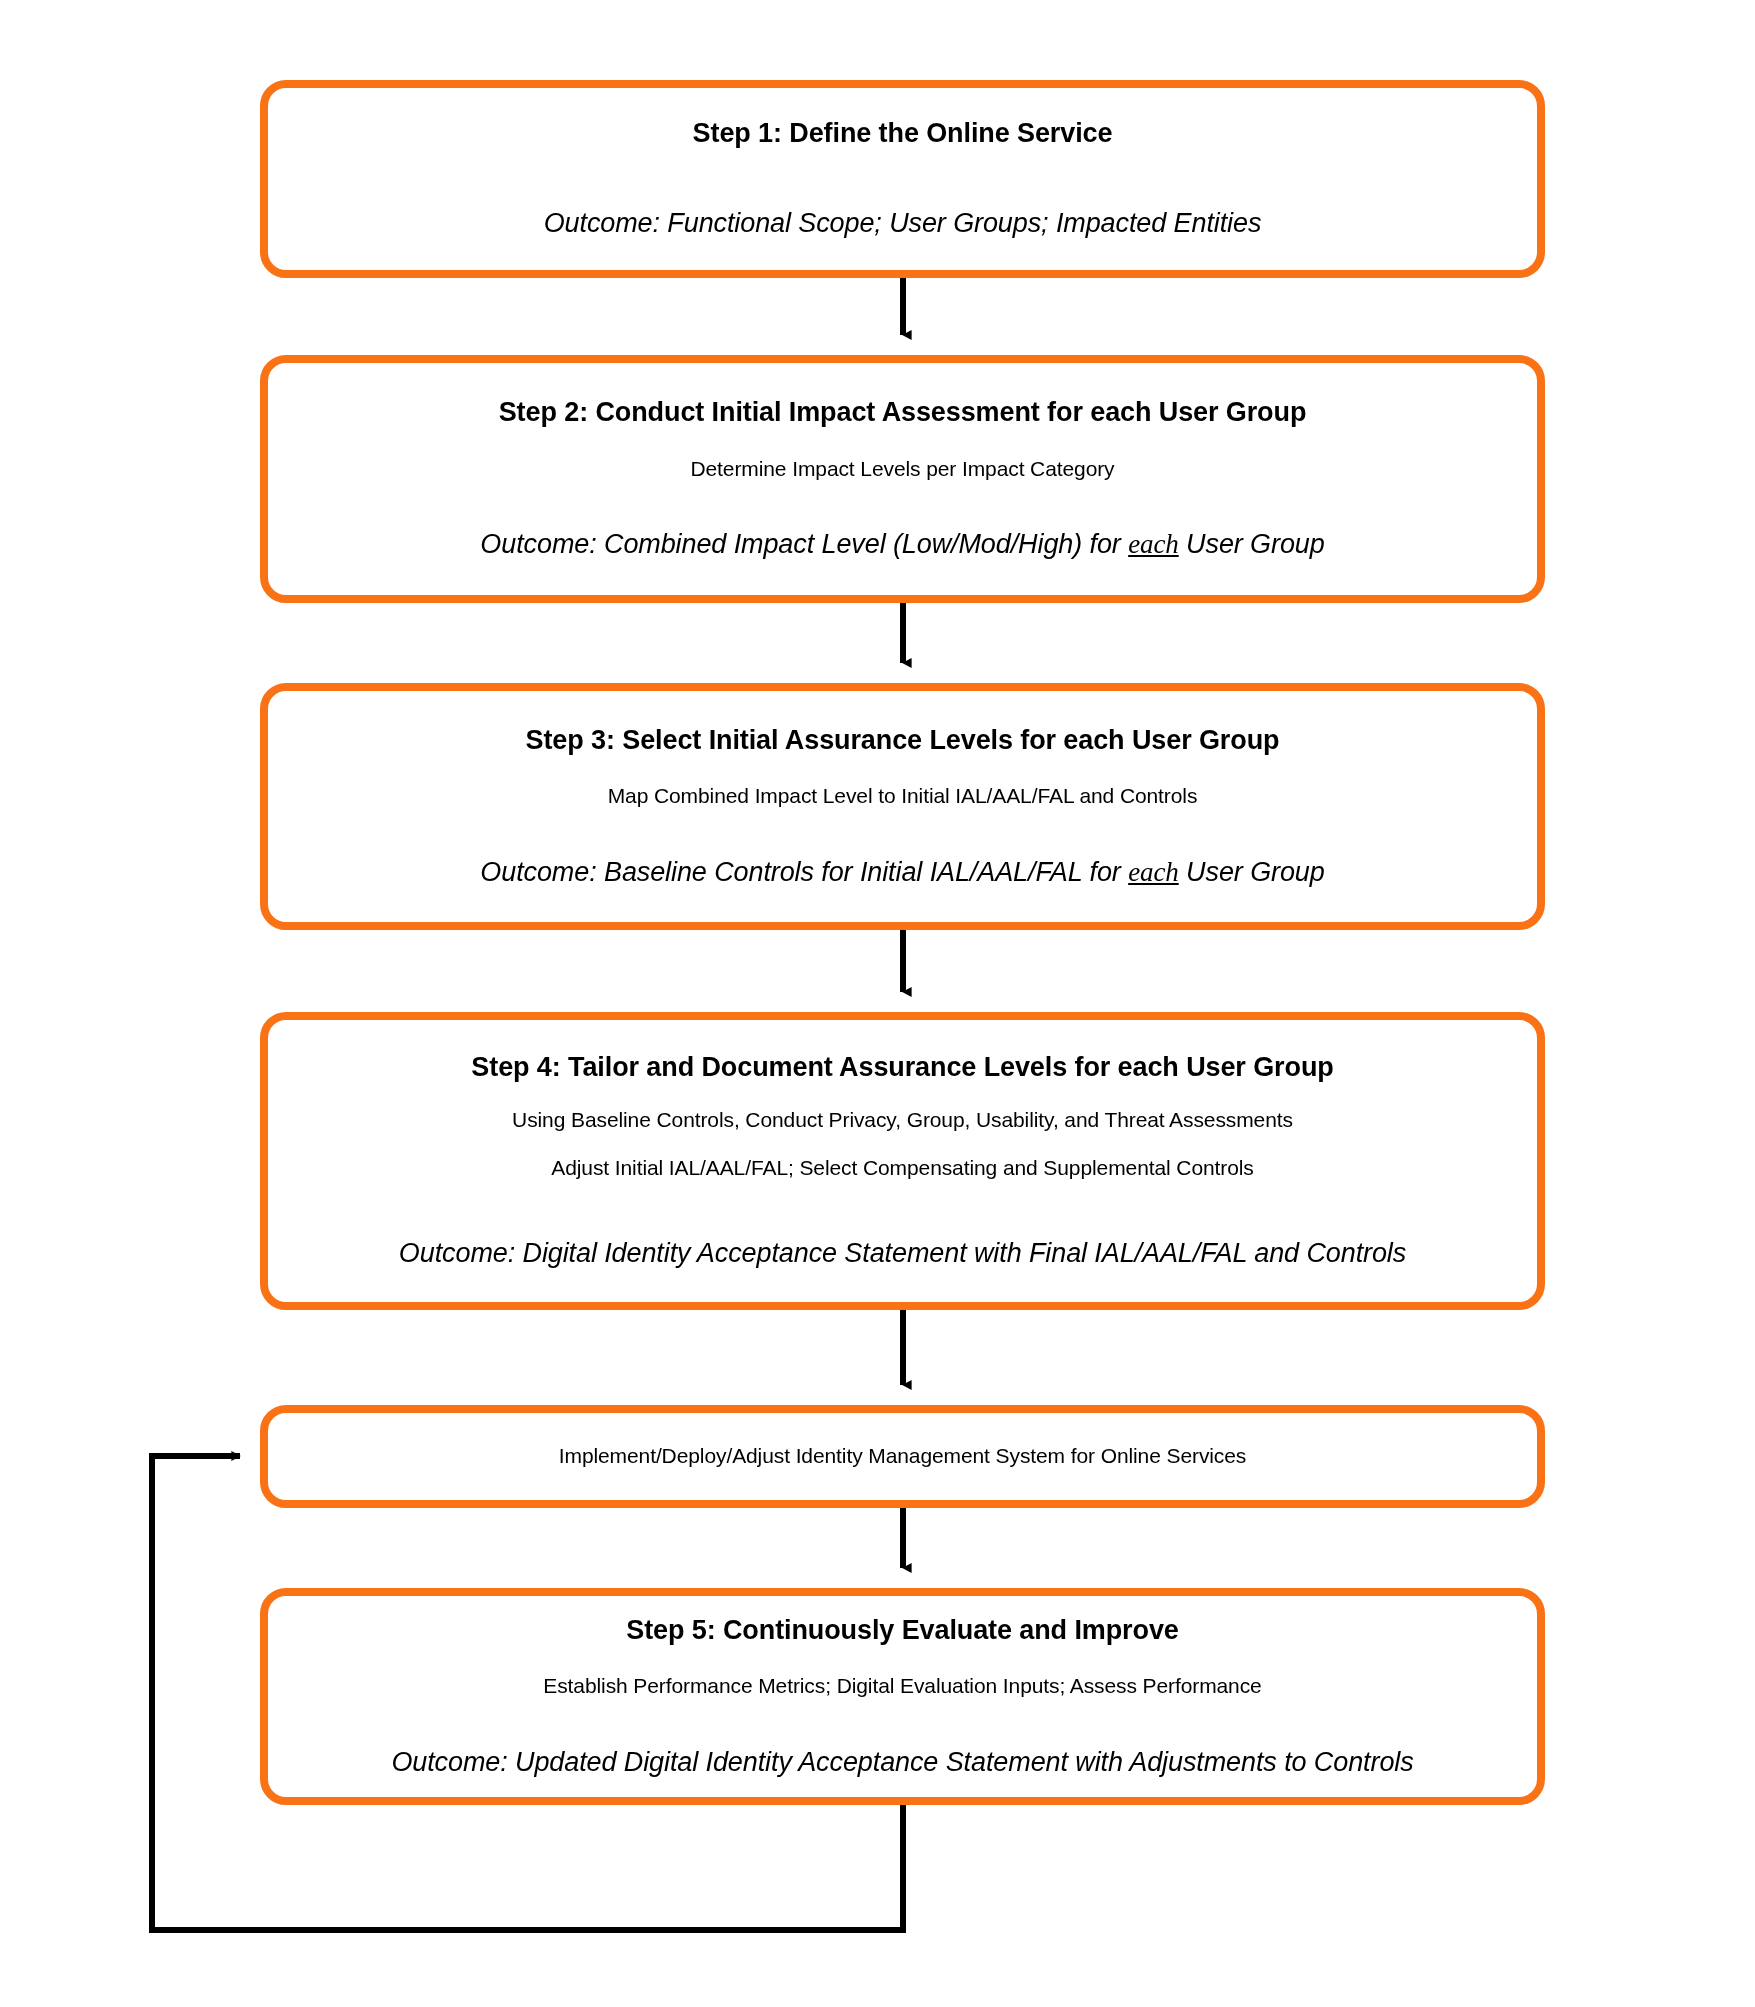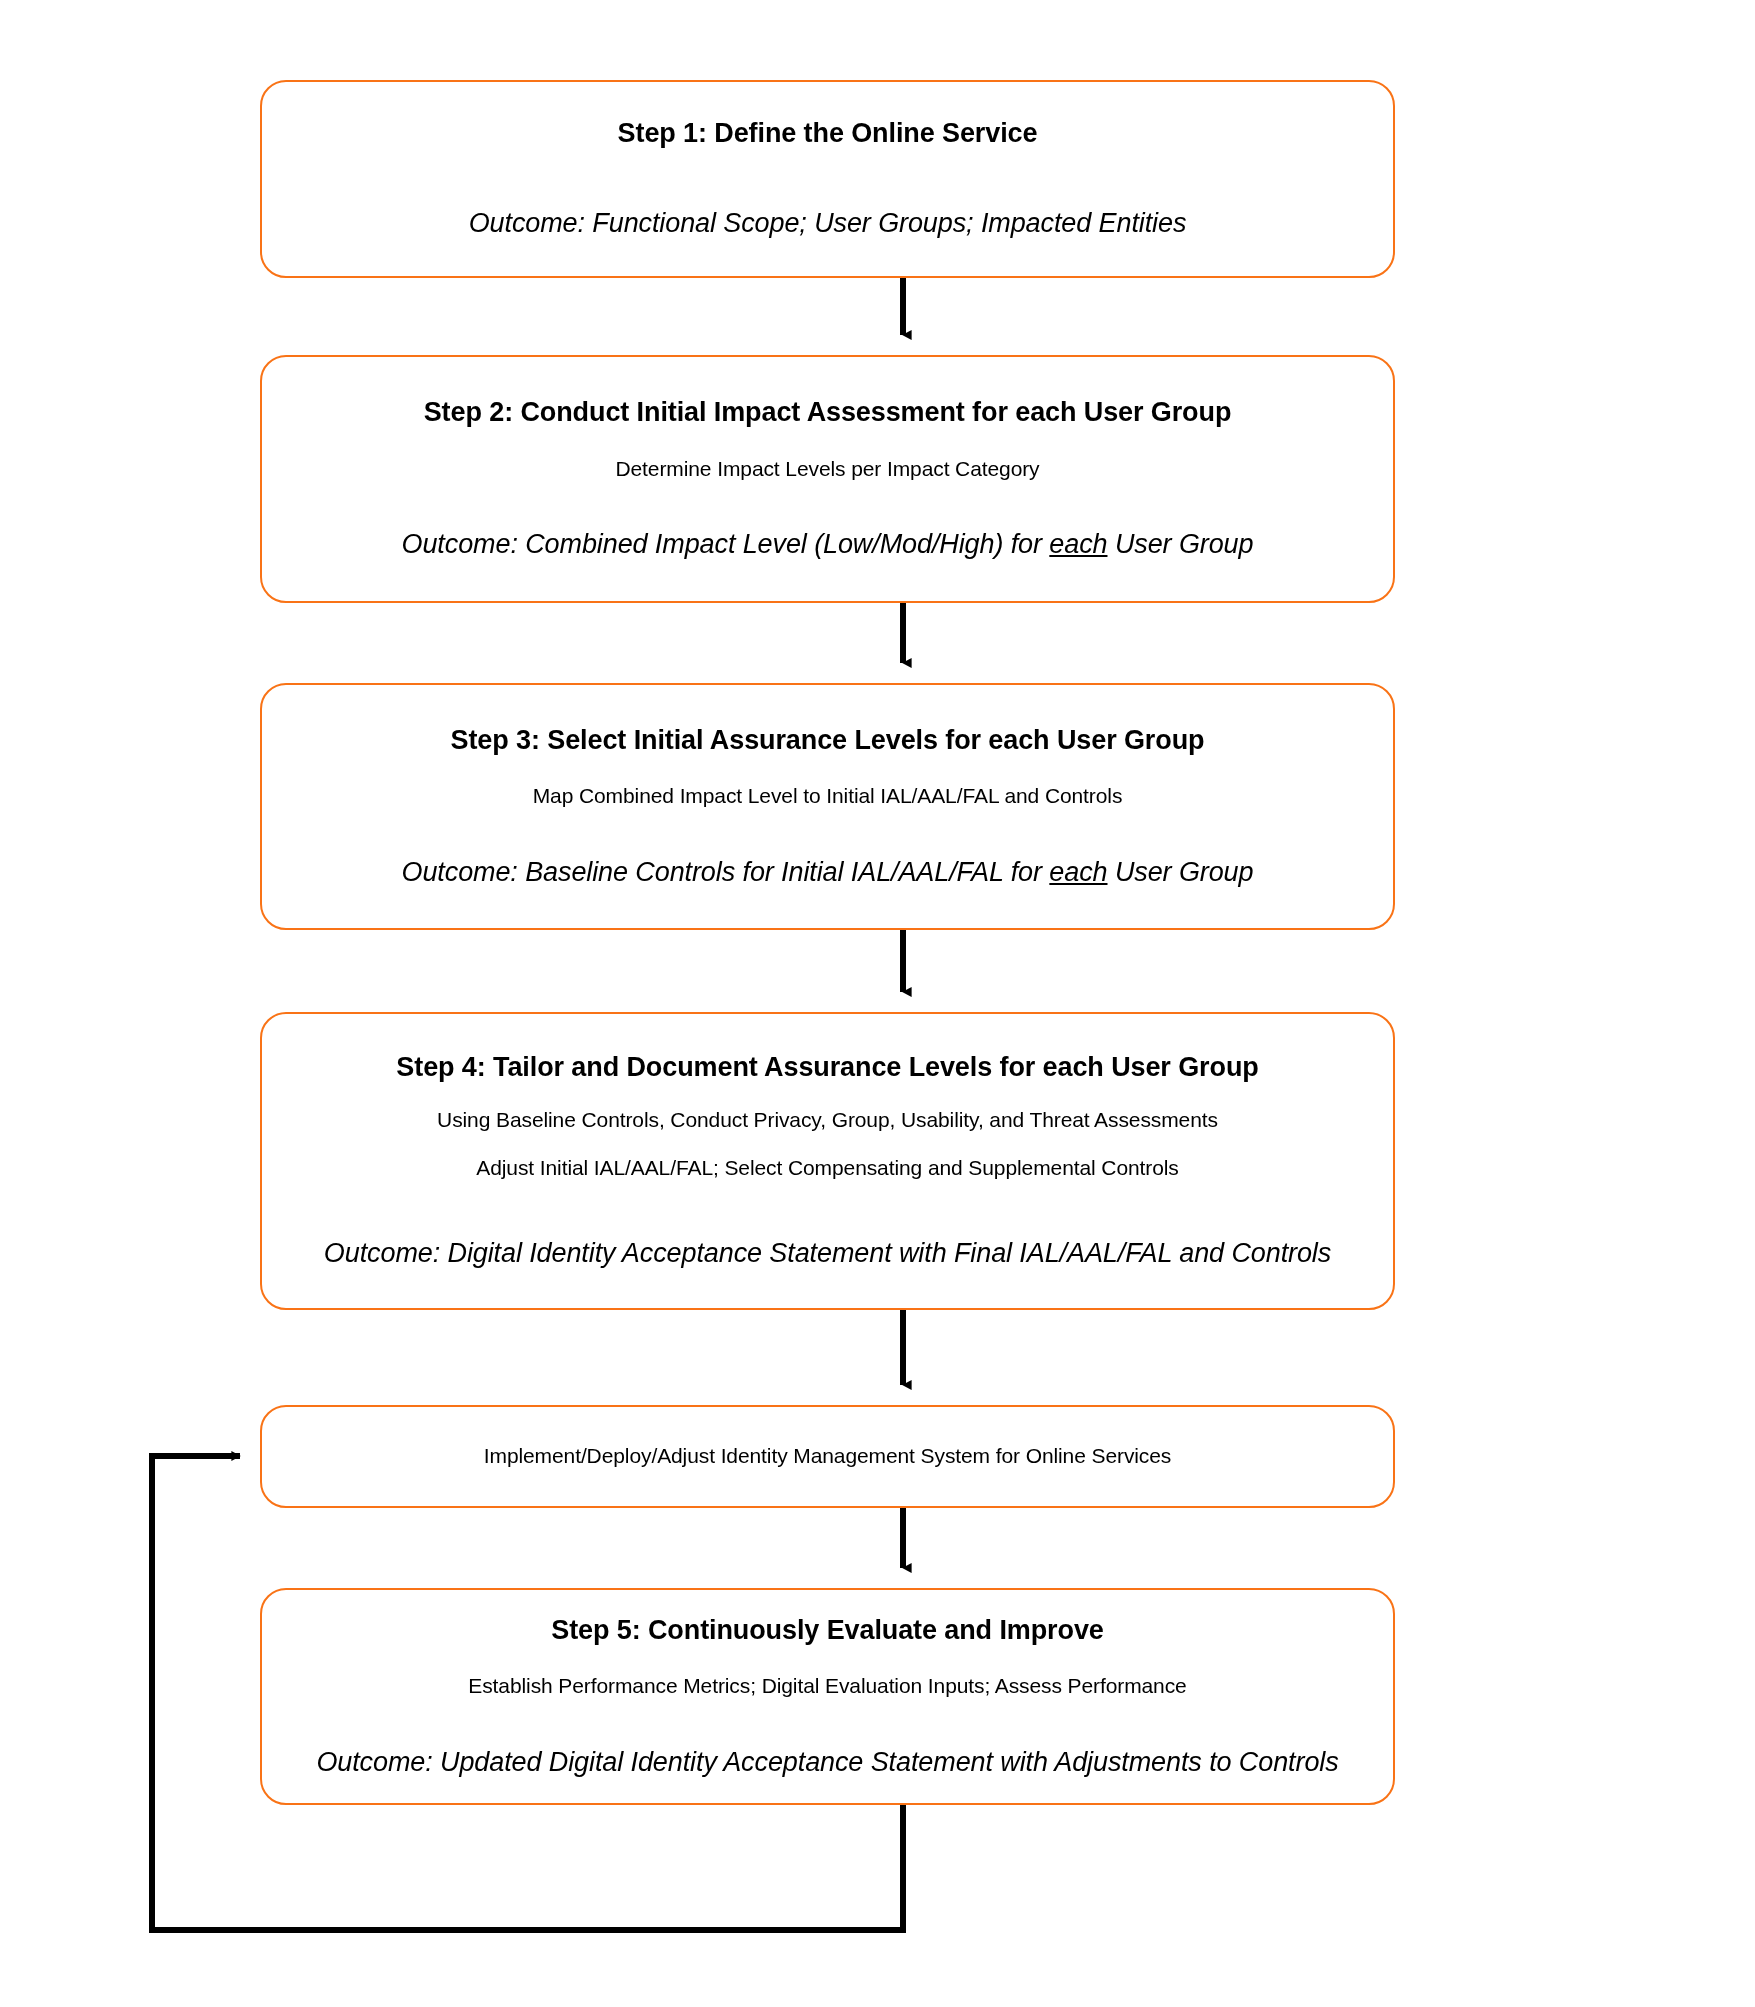--- a/index.html
+++ b/index.html
@@ -23,23 +23,23 @@
     position: absolute;
     top: 0;
     left: 0;
     width: 1755px;
     height: 2007px;
     pointer-events: none;
   }
   .node {
     position: absolute;
     left: 260px;
-    width: 1135px;
+    width: 1285px;
     box-sizing: border-box;
-    border: 2px solid #f97316;
+    border: 8px solid #f97316;
     border-radius: 26px;
     background: #ffffff;
     display: flex;
     flex-direction: column;
     align-items: center;
     justify-content: center;
     text-align: center;
     padding: 0 39px;
   }
   .node-title {
@@ -60,20 +60,21 @@
     font-style: italic;
     font-size: 27px;
     line-height: 1.25;
     letter-spacing: -0.1px;
     white-space: nowrap;
     margin-top: 20px;
   }
   .node-outcome u {
     text-decoration: underline;
     text-underline-offset: 2px;
+    font-family: Liberation Serif, serif;
   }
   
   .gap-lg { height: 36px; }
   .gap-md { height: 26px; }
   .gap-sm { height: 22px; }
 
   
   #node-step1     { top: 80px;   height: 198px; }
   #node-step2     { top: 355px;  height: 248px; }
   #node-step3     { top: 683px;  height: 247px; }

